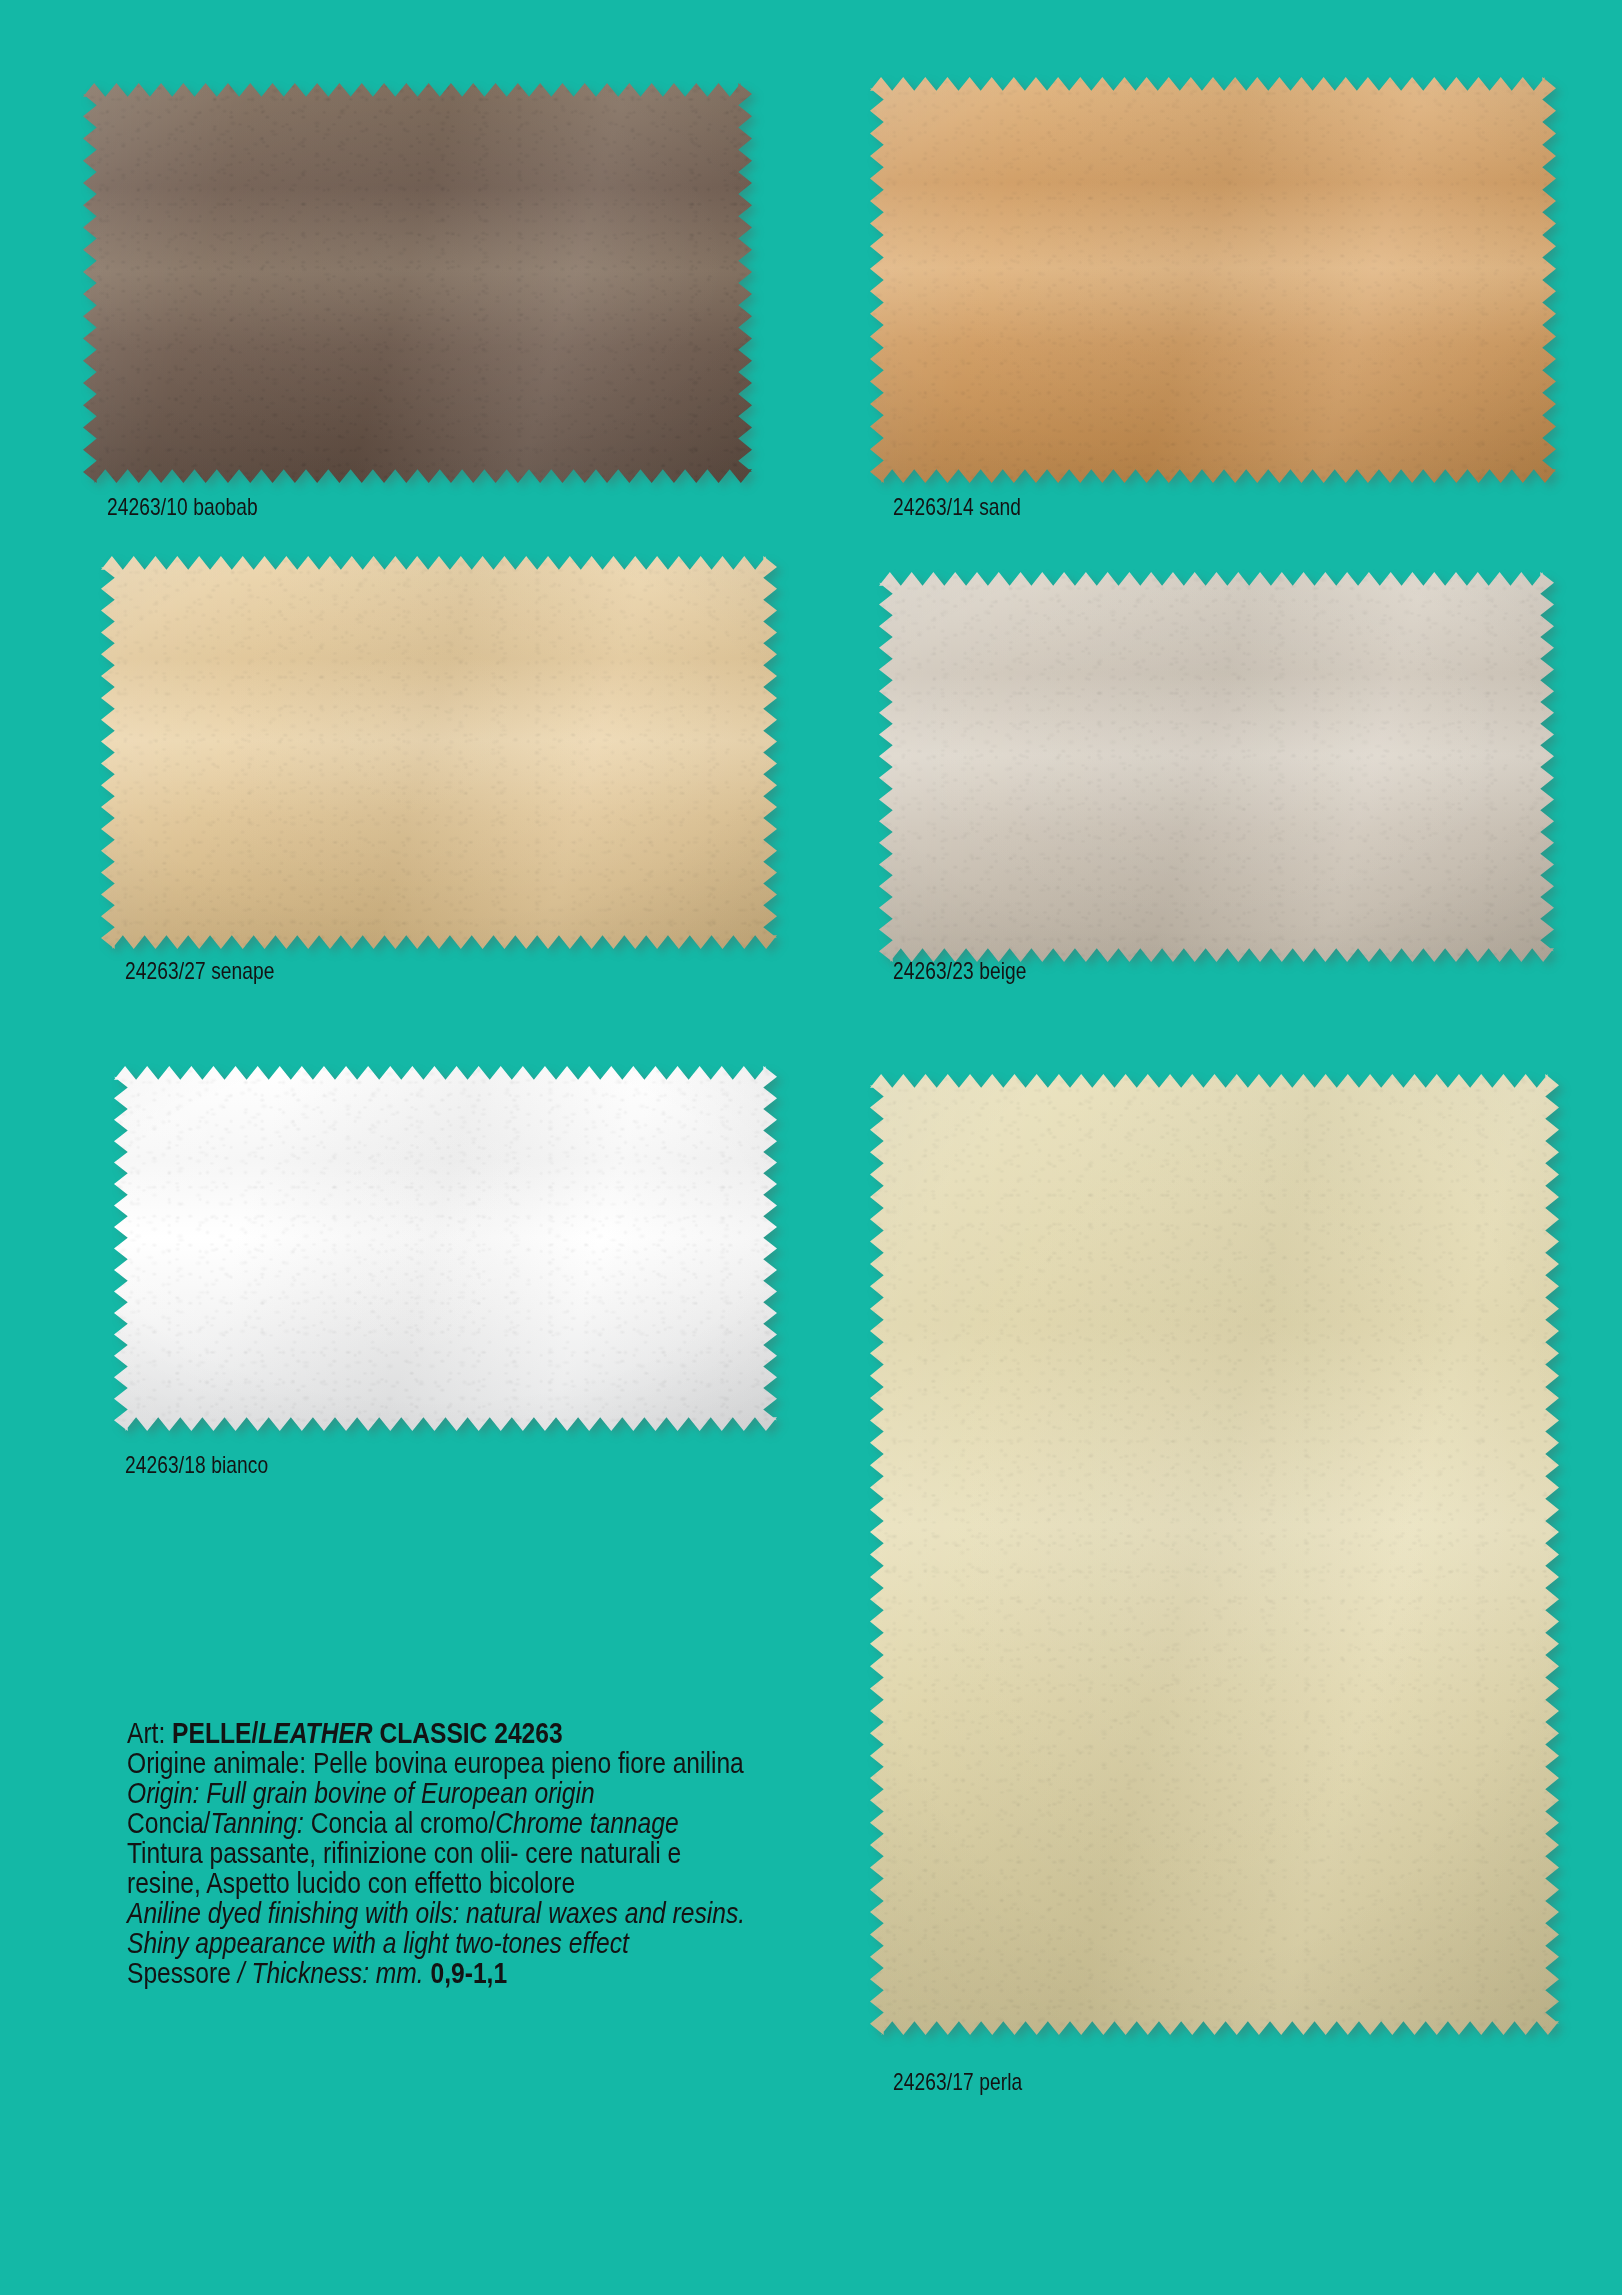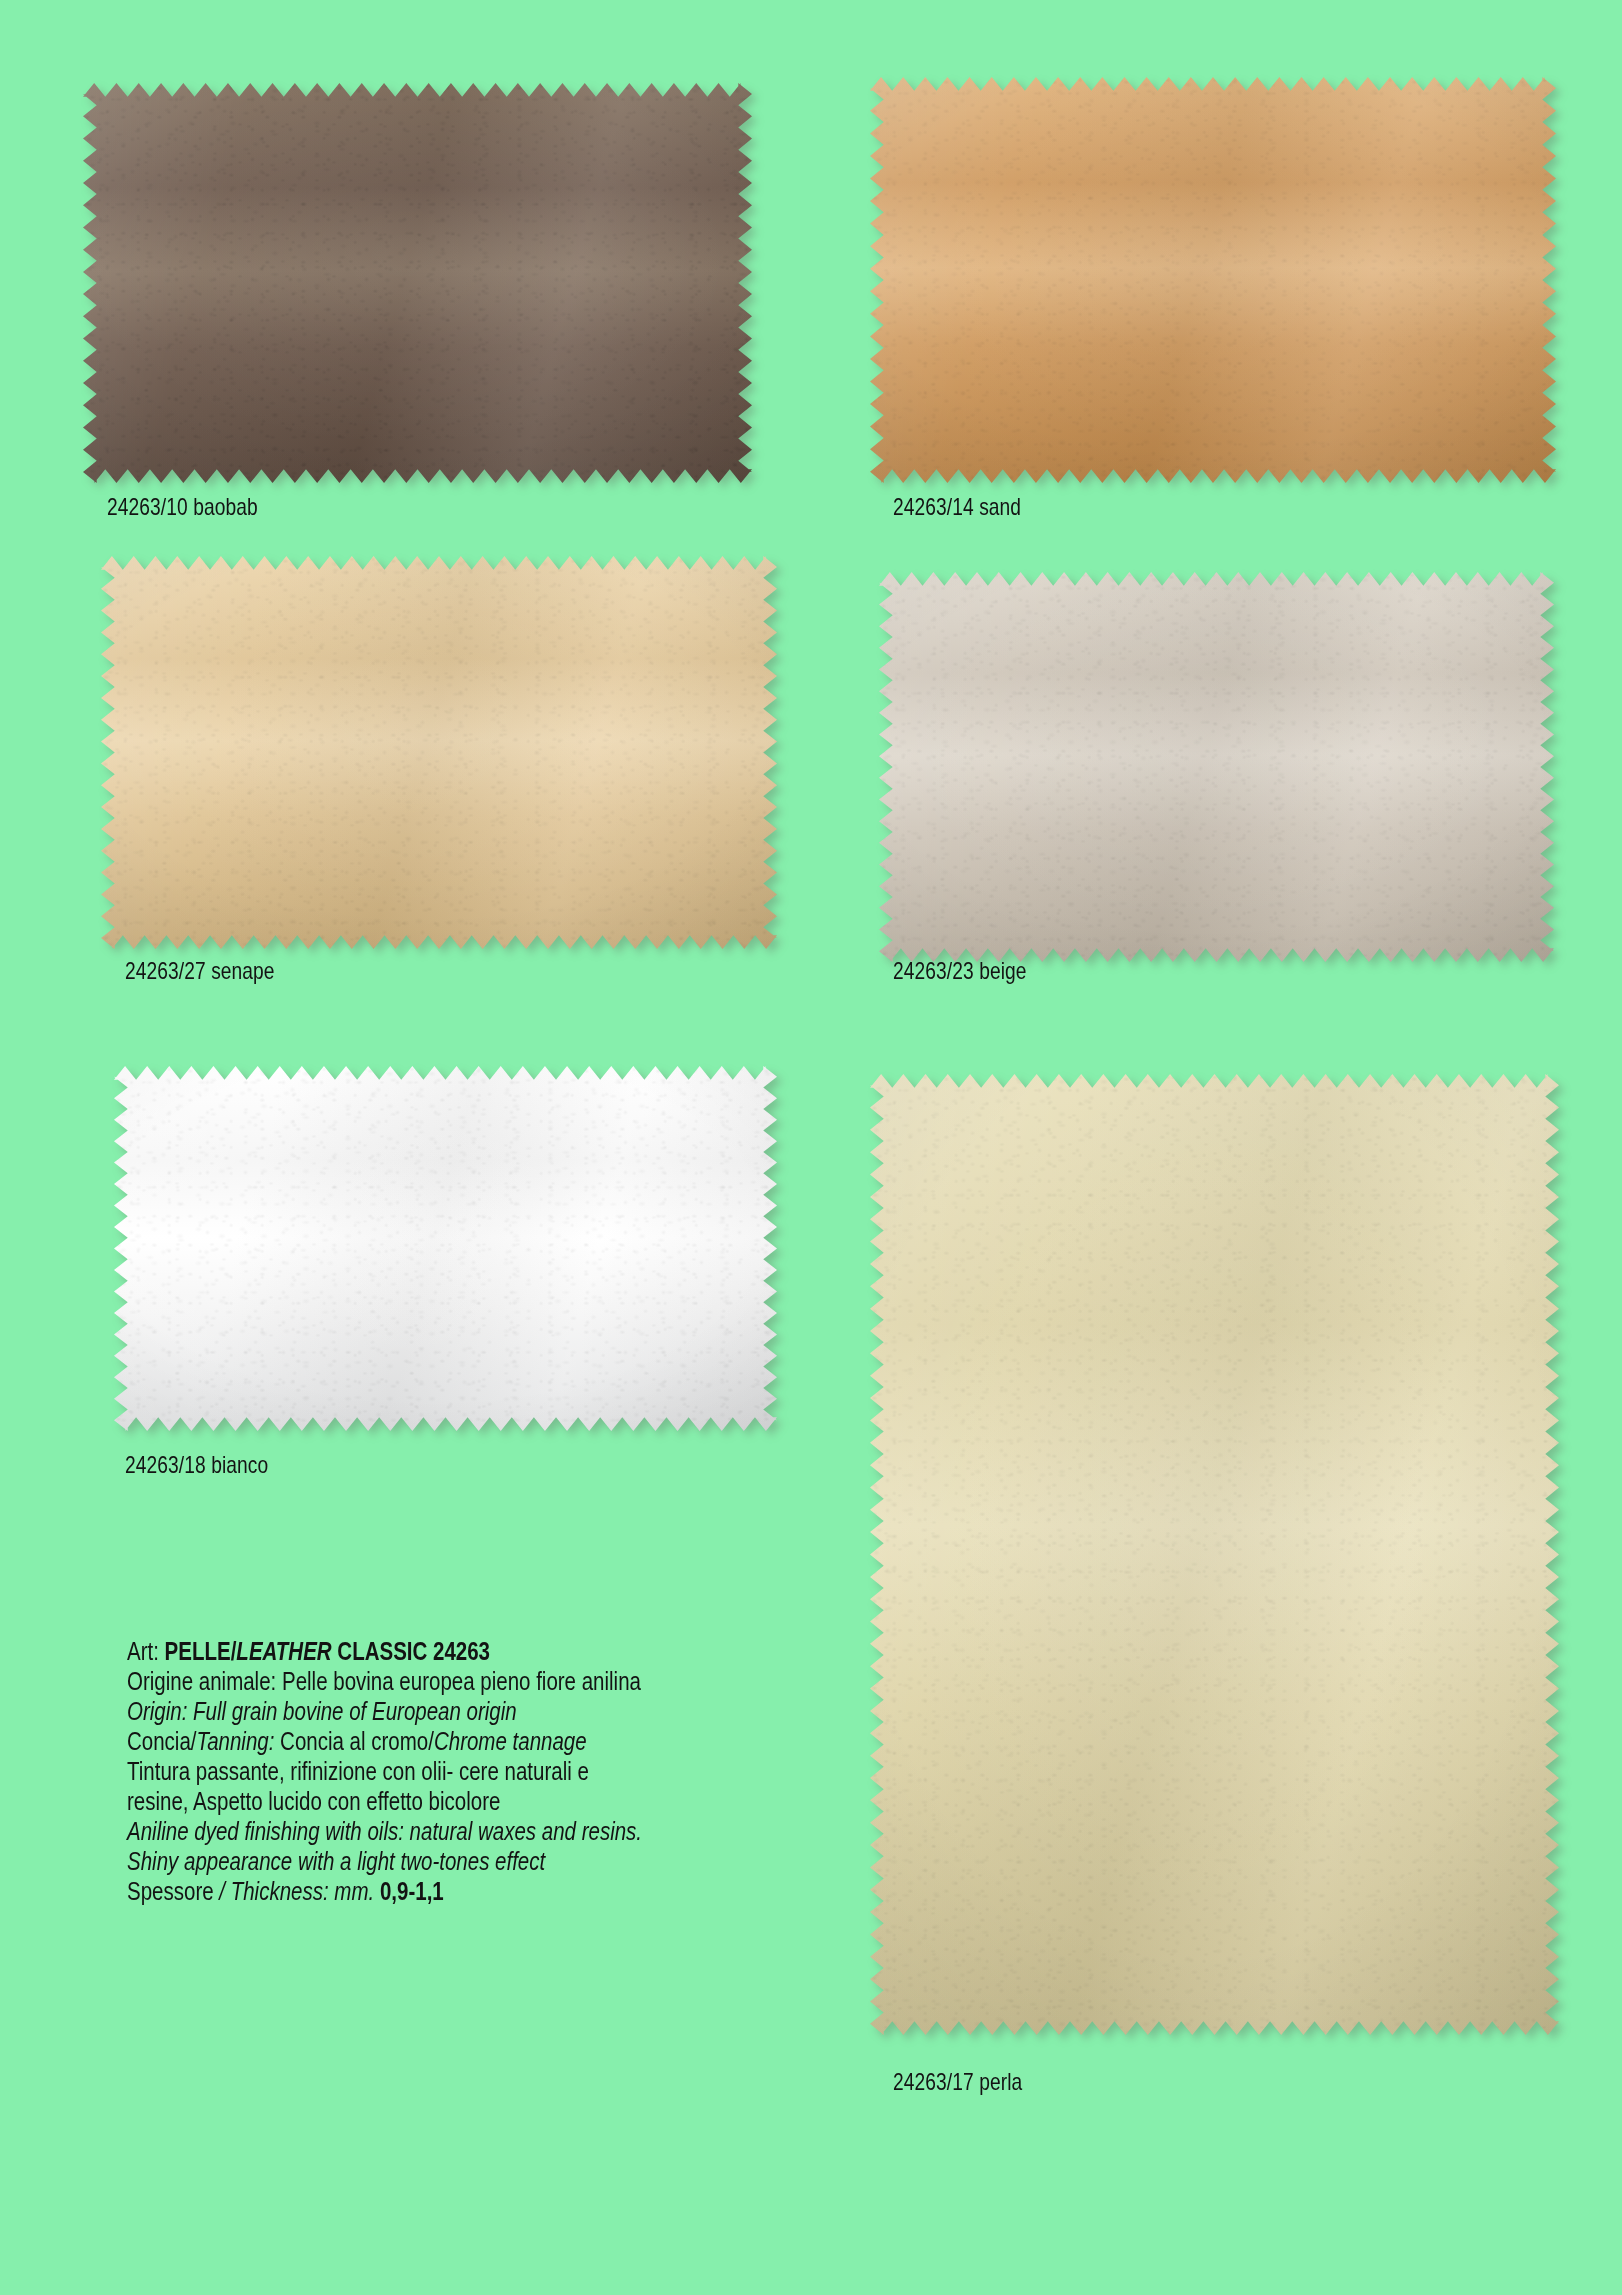--- a/index.html
+++ b/index.html
@@ -13,21 +13,21 @@
     height: 2295px;
     position: relative;
     font-family: "Liberation Sans", sans-serif;
     color: #000000;
     overflow: hidden;
   }
 
   .page {
     position: absolute;
     inset: 0;
-    background: #86efac;
+    background: #14b8a6;
   }
 
   
   .swatch-block {
     position: absolute;
   }
 
   .swatch {
     position: relative;
     width: 100%;
@@ -102,24 +102,24 @@
     color: #131313;
     white-space: nowrap;
     transform: scaleX(.80);
     transform-origin: left center;
   }
 
   
   .desc {
     position: absolute;
     left: 127px;
-    top: 1636px;
+    top: 1718px;
     width: 767px;
     font-family: "Liberation Sans", sans-serif;
-    font-size: 25px;
+    font-size: 30px;
     line-height: 30px;
     color: #131313;
   }
   .desc .line {
     display: block;
     white-space: nowrap;
     transform: scaleX(.82);
     transform-origin: left top;
   }
   .b  { font-weight: bold; }

